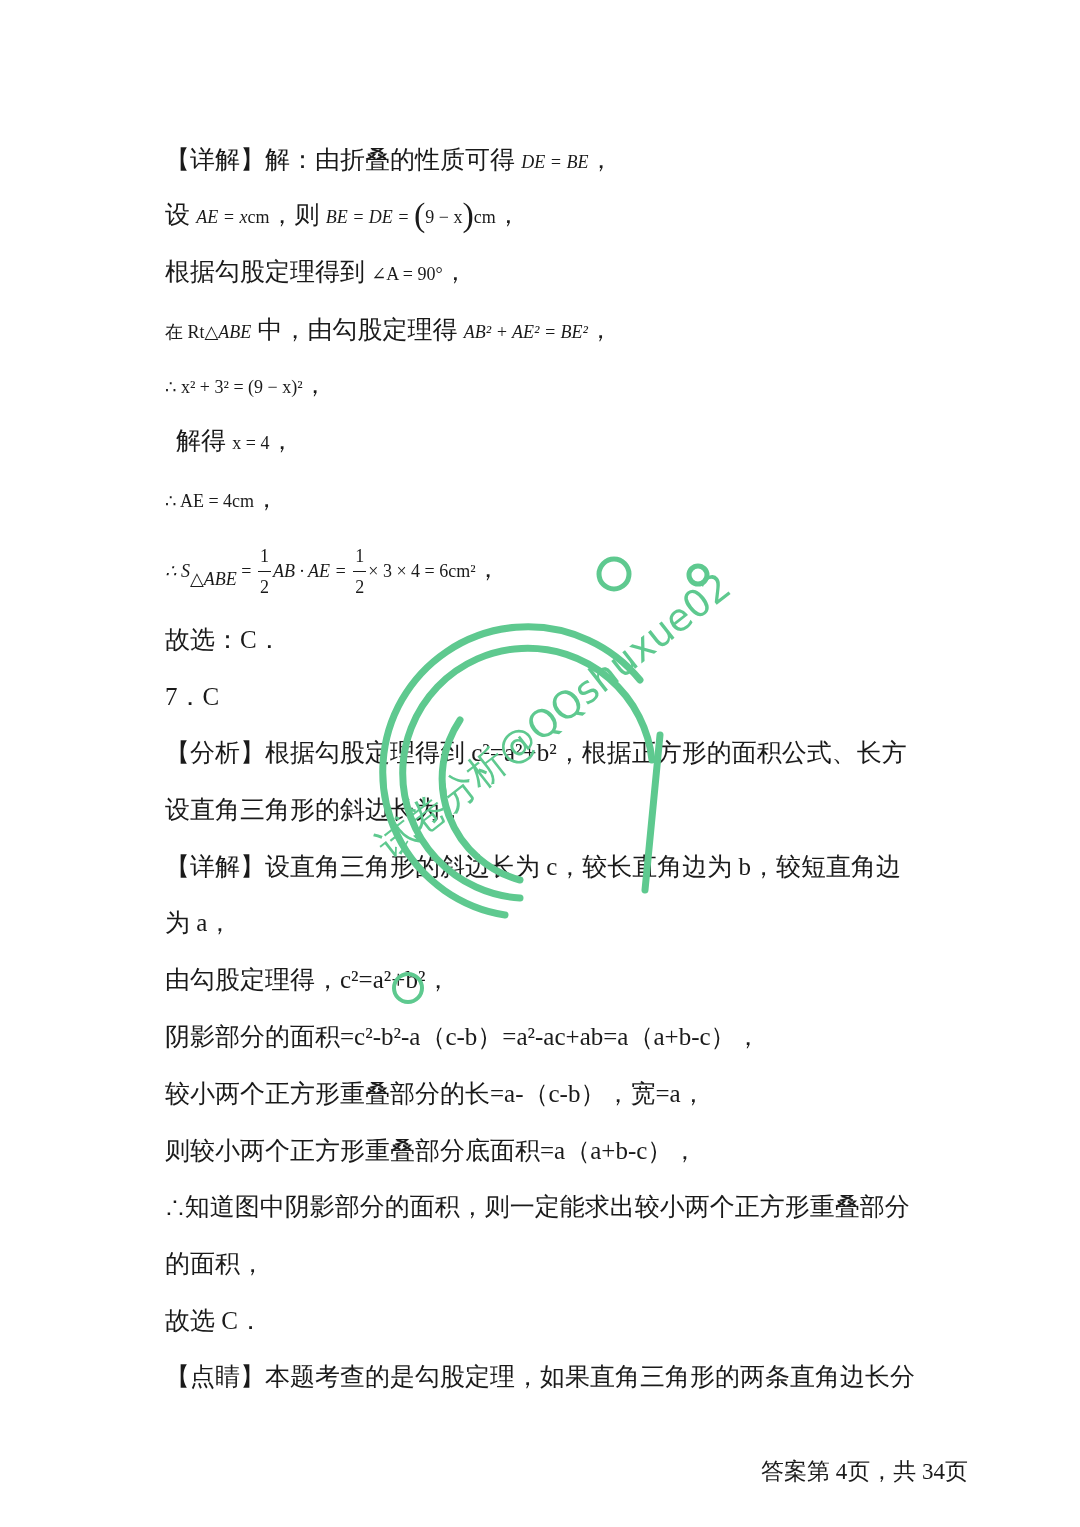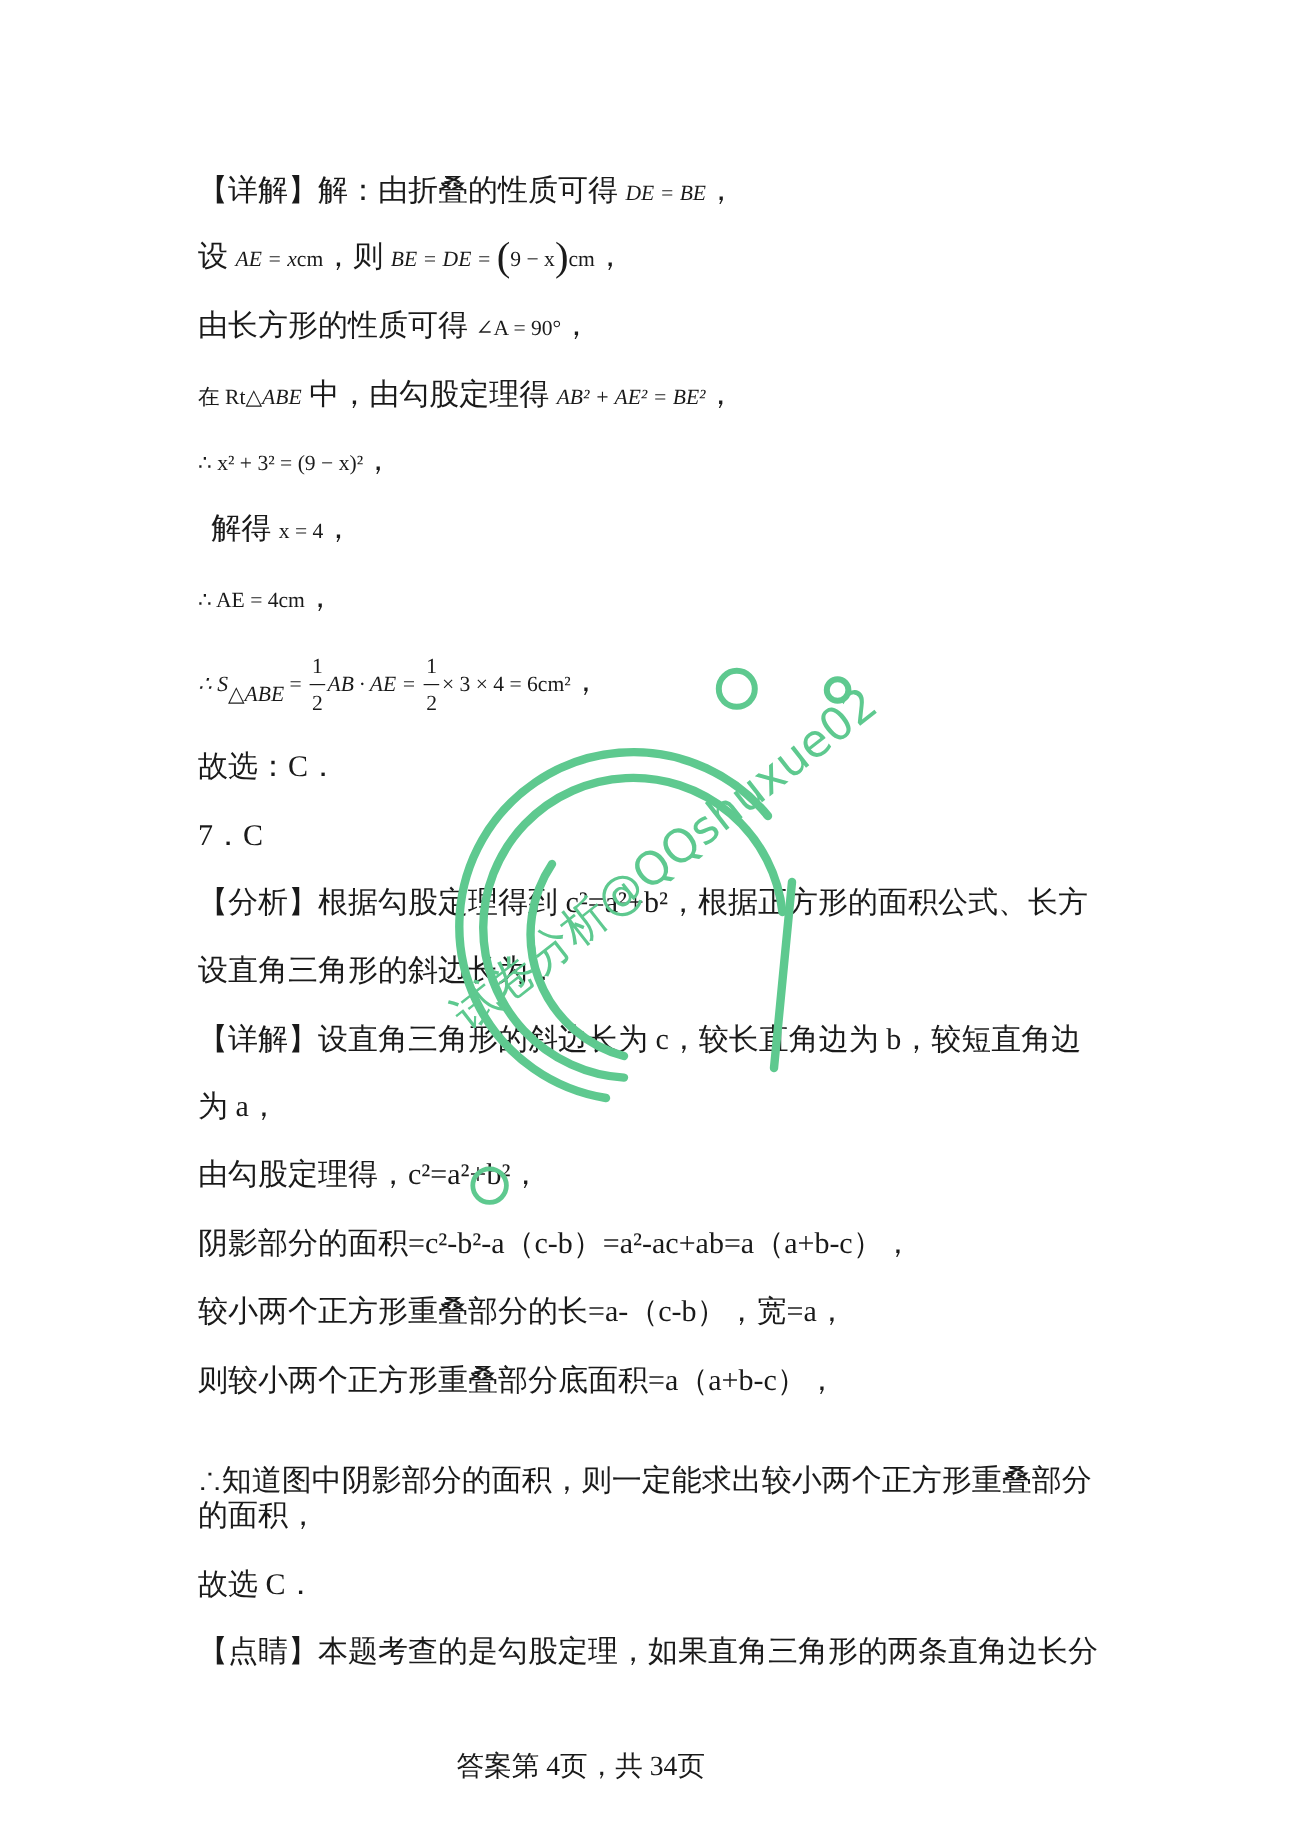--- a/index.html
+++ b/index.html
@@ -6,39 +6,39 @@
   body { width: 1080px; height: 1527px; position: relative; overflow: hidden;
          font-family: "Liberation Serif", "DejaVu Serif", serif; color: #1a1a1a; }
   .line { position: absolute; left: 165px; font-size: 25px; line-height: 34px; white-space: nowrap; }
   .math { font-family: "Liberation Serif", "DejaVu Serif", serif; font-size: 18px; }
   .mi { font-style: italic; }
   sub { font-size: 18px; vertical-align: -8px; line-height: 0; font-style: italic; }
   .paren { font-size: 34px; vertical-align: -3px; }
   .frac { display: inline-block; vertical-align: middle; text-align: center; margin: 0 2px; }
   .frac .num { display: block; border-bottom: 1.5px solid #1a1a1a; padding: 0 2px; line-height: 30px; }
   .frac .den { display: block; line-height: 30px; }
-  .footer { position: absolute; left: 0; width: 968px; top: 1456px; text-align: center; font-size: 23px; }
+  .footer { position: absolute; left: 0; width: 968px; top: 1456px; text-align: right; font-size: 23px; }
   .wm { position: absolute; left: 0; top: 0; pointer-events: none; }
 </style>
 </head>
 <body>
 
 <div class="line" style="top:143px;">
   <span>【详解】</span><span>解：由折叠的性质可得</span>
   <span class="math mi">DE = BE</span><span>，</span>
 </div>
 
 <div class="line" style="top:198px;">
   <span>设</span>
   <span class="math mi">AE = x</span><span class="math">cm</span><span>，则</span>
   <span class="math mi">BE = DE = </span><span class="paren">(</span><span class="math">9 − x</span><span class="paren">)</span><span class="math">cm</span><span>，</span>
 </div>
 
 <div class="line" style="top:255px;">
-  <span>由长方形的性质可得</span>
+  <span>根据勾股定理得到</span>
   <span class="math">∠A = 90°</span><span>，</span>
 </div>
 
 <div class="line" style="top:313px;text-align:right;">
   <span class="math">在 Rt△</span><span class="math mi">ABE</span><span> 中，由勾股定理得</span>
   <span class="math mi">AB² + AE² = BE²</span><span>，</span>
 </div>
 
 <div class="line" style="top:368px;">
   <span class="math">∴ x² + 3² = (9 − x)²</span><span>，</span>
@@ -67,21 +67,21 @@
 <div class="line" style="top:793px;">设直角三角形的斜边长为．</div>
 
 <div class="line" style="top:850px;">
   <span>【详解】</span><span>设直角三角形的斜边长为 c，较长直角边为 b，较短直角边</span>
 </div>
 <div class="line" style="top:906px;">为 a，</div>
 <div class="line" style="top:963px;">由勾股定理得，c²=a²+b²，</div>
 <div class="line" style="top:1020px;">阴影部分的面积=c²-b²-a（c-b）=a²-ac+ab=a（a+b-c），</div>
 <div class="line" style="top:1077px;">较小两个正方形重叠部分的长=a-（c-b），宽=a，</div>
 <div class="line" style="top:1134px;">则较小两个正方形重叠部分底面积=a（a+b-c），</div>
-<div class="line" style="top:1190px;margin-top:28px;">∴知道图中阴影部分的面积，则一定能求出较小两个正方形重叠部分</div>
+<div class="line" style="top:1190px;">∴知道图中阴影部分的面积，则一定能求出较小两个正方形重叠部分</div>
 <div class="line" style="top:1247px;">的面积，</div>
 <div class="line" style="top:1304px;">故选 C．</div>
 
 <div class="line" style="top:1360px;">
   <span>【点睛】</span><span>本题考查的是勾股定理，如果直角三角形的两条直角边长分</span>
 </div>
 
 <div class="footer">答案第 4页，共 34页</div>
 
 <svg class="wm" width="1080" height="1527">

